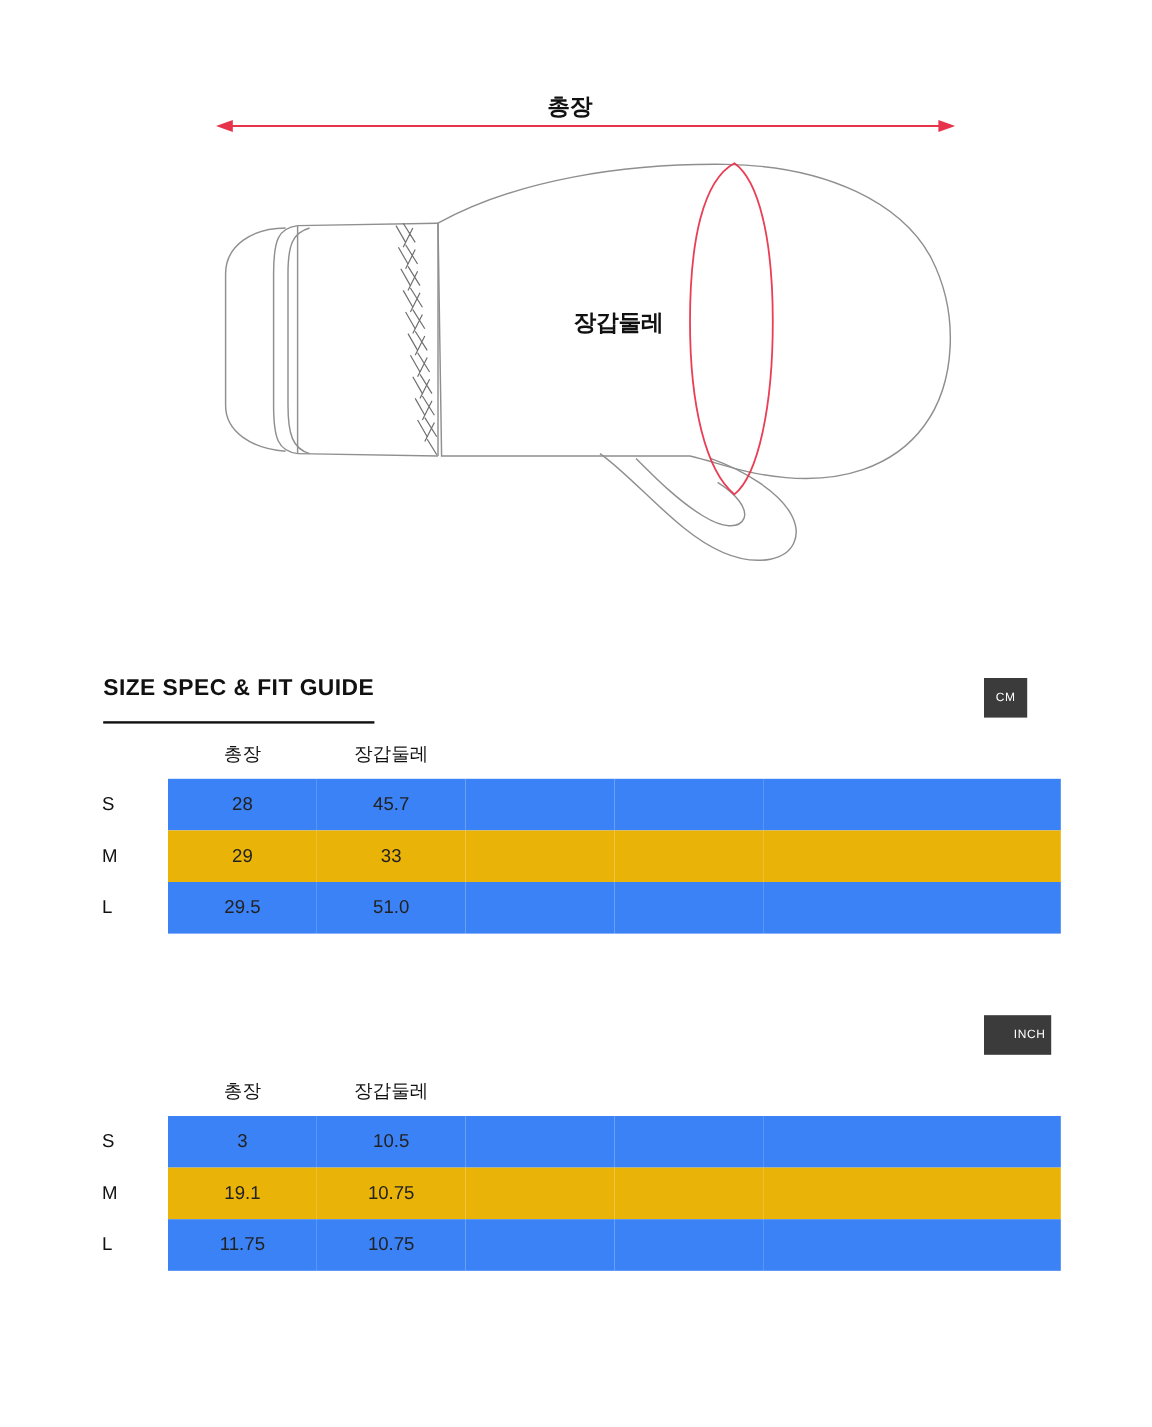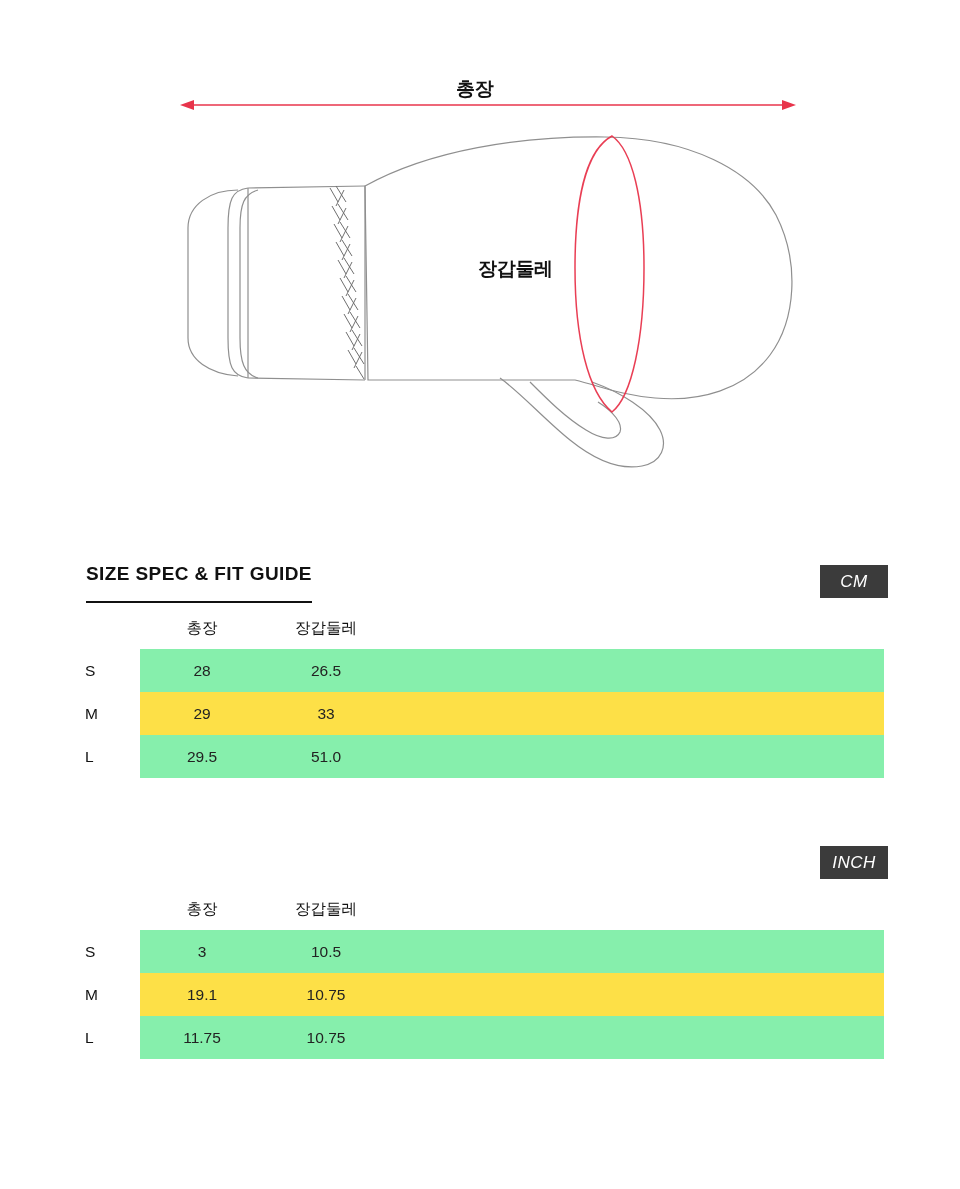--- a/index.html
+++ b/index.html
@@ -50,33 +50,32 @@
     top: 563px;
     font-size: 19px;
     font-weight: bold;
     letter-spacing: 0.4px;
     border-bottom: 2px solid #111111;
     padding-bottom: 16px;
   }
 
   .unit-badge {
     position: absolute;
-    width: 68px;
+    width: 36px;
     height: 33px;
     background: #3b3b3b;
     color: #ffffff;
-    font-size: 17px;
+    font-size: 10px;
     letter-spacing: 0.5px;
     display: flex;
     align-items: center;
     justify-content: center;
-    font-style: italic;
   }
   #unit-badge-cm { left: 820px; top: 565px; }
-  #unit-badge-inch { left: 820px; top: 846px; }
+  #unit-badge-inch { left: 820px; top: 846px; padding-left: 20px; }
 
   table.size-table {
     position: absolute;
     border-collapse: collapse;
     table-layout: fixed;
     font-size: 15px;
   }
   #size-table-cm { left: 78px; top: 608px; }
   #size-table-inch { left: 78px; top: 889px; }
 
@@ -95,24 +94,24 @@
   table.size-table thead th {
     height: 41px;
     font-size: 15.5px;
     color: #111111;
     background: #ffffff;
   }
   table.size-table thead th.head-label {
     background: #ffffff;
   }
   table.size-table tbody tr.shaded td.cell {
-    background: #86efac;
+    background: #3b82f6;
   }
   table.size-table tbody tr.plain td.cell {
-    background: #fde047;
+    background: #eab308;
     margin-top: 38px;
   }
   table.size-table td.row-label {
     text-align: left;
     padding-left: 7px;
     background: #ffffff;
     font-size: 15.5px;
   }
   table.size-table td.cell {
     font-size: 15.5px;
@@ -210,21 +209,21 @@
       <th></th>
       <th></th>
       <th></th>
       <th></th>
     </tr>
   </thead>
   <tbody>
     <tr class="shaded">
       <td class="row-label">S</td>
       <td class="cell">28</td>
-      <td class="cell">26.5</td>
+      <td class="cell">45.7</td>
       <td class="cell"></td>
       <td class="cell"></td>
       <td class="cell"></td>
       <td class="cell"></td>
     </tr>
     <tr class="plain">
       <td class="row-label">M</td>
       <td class="cell">29</td>
       <td class="cell">33</td>
       <td class="cell"></td>

